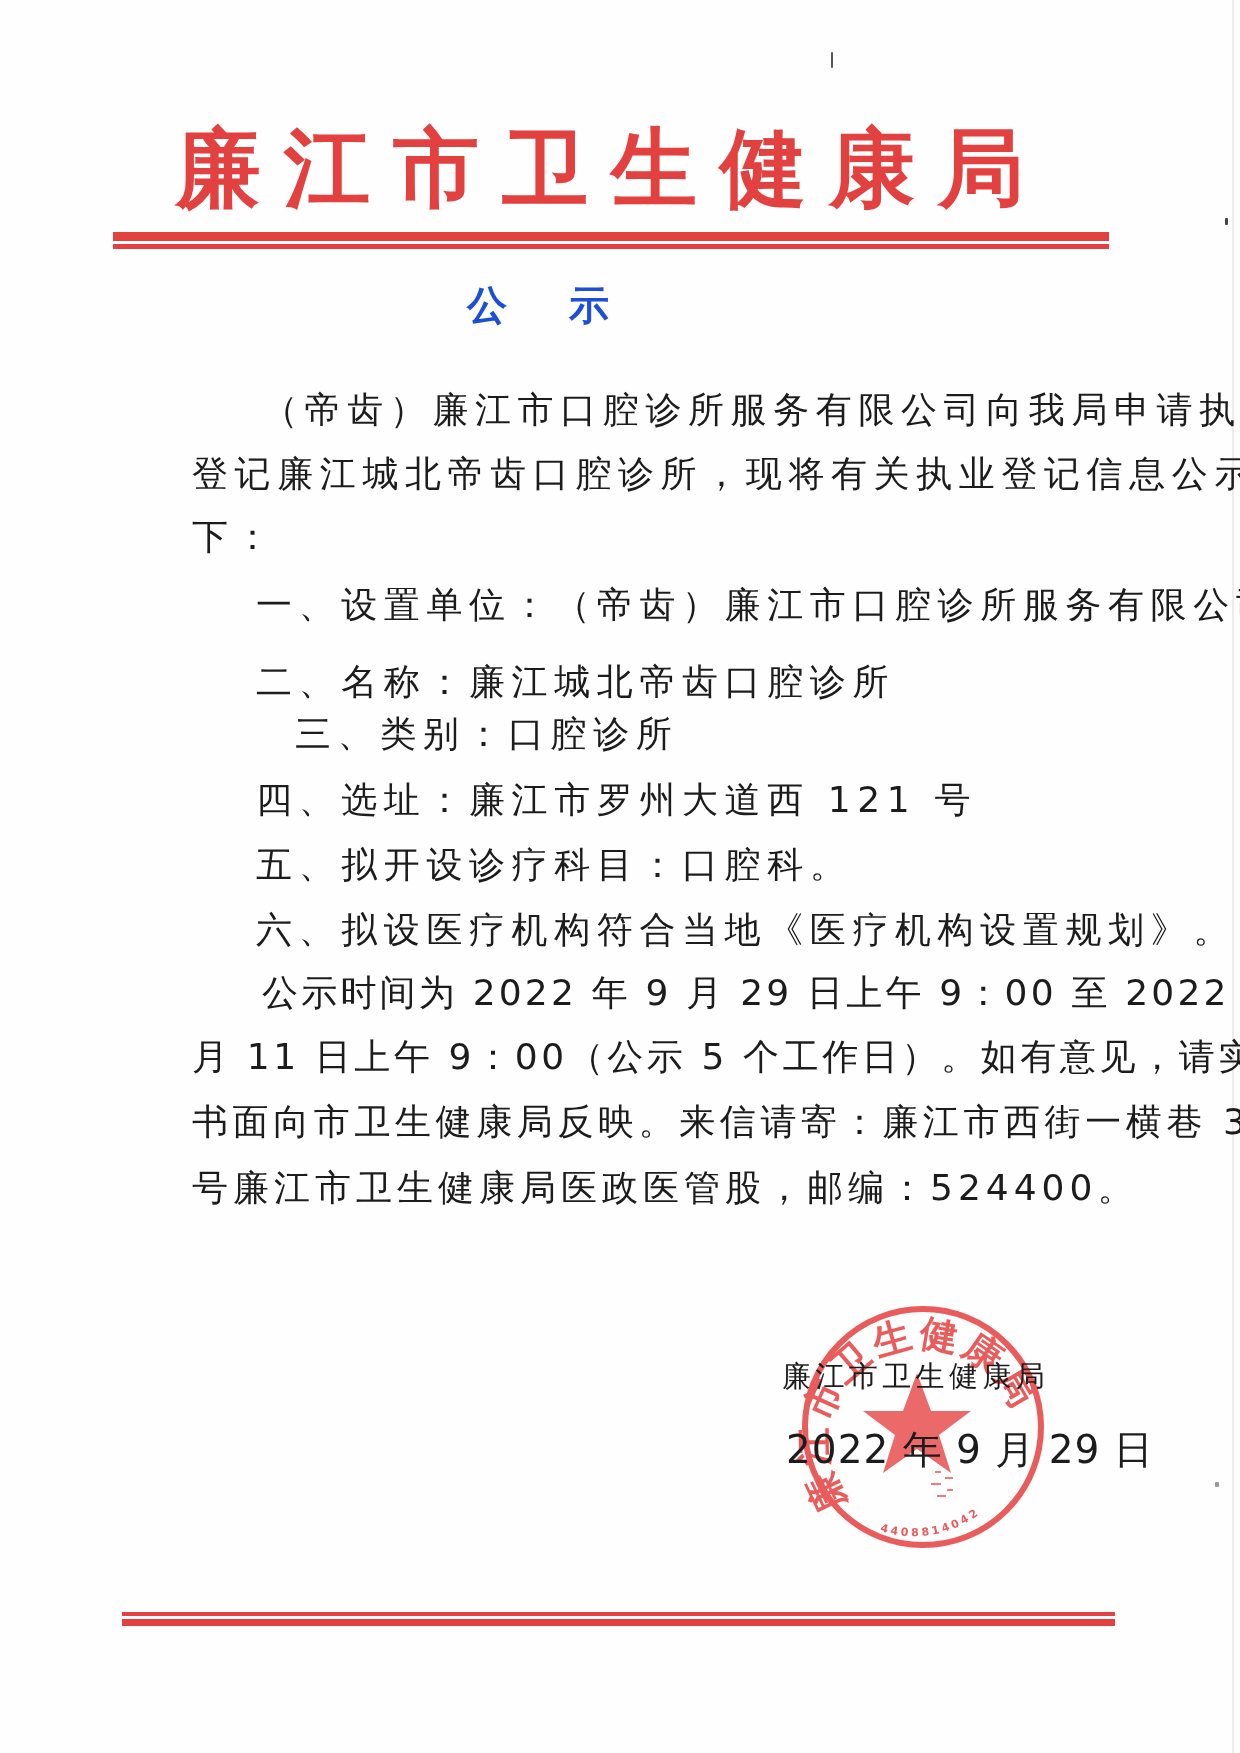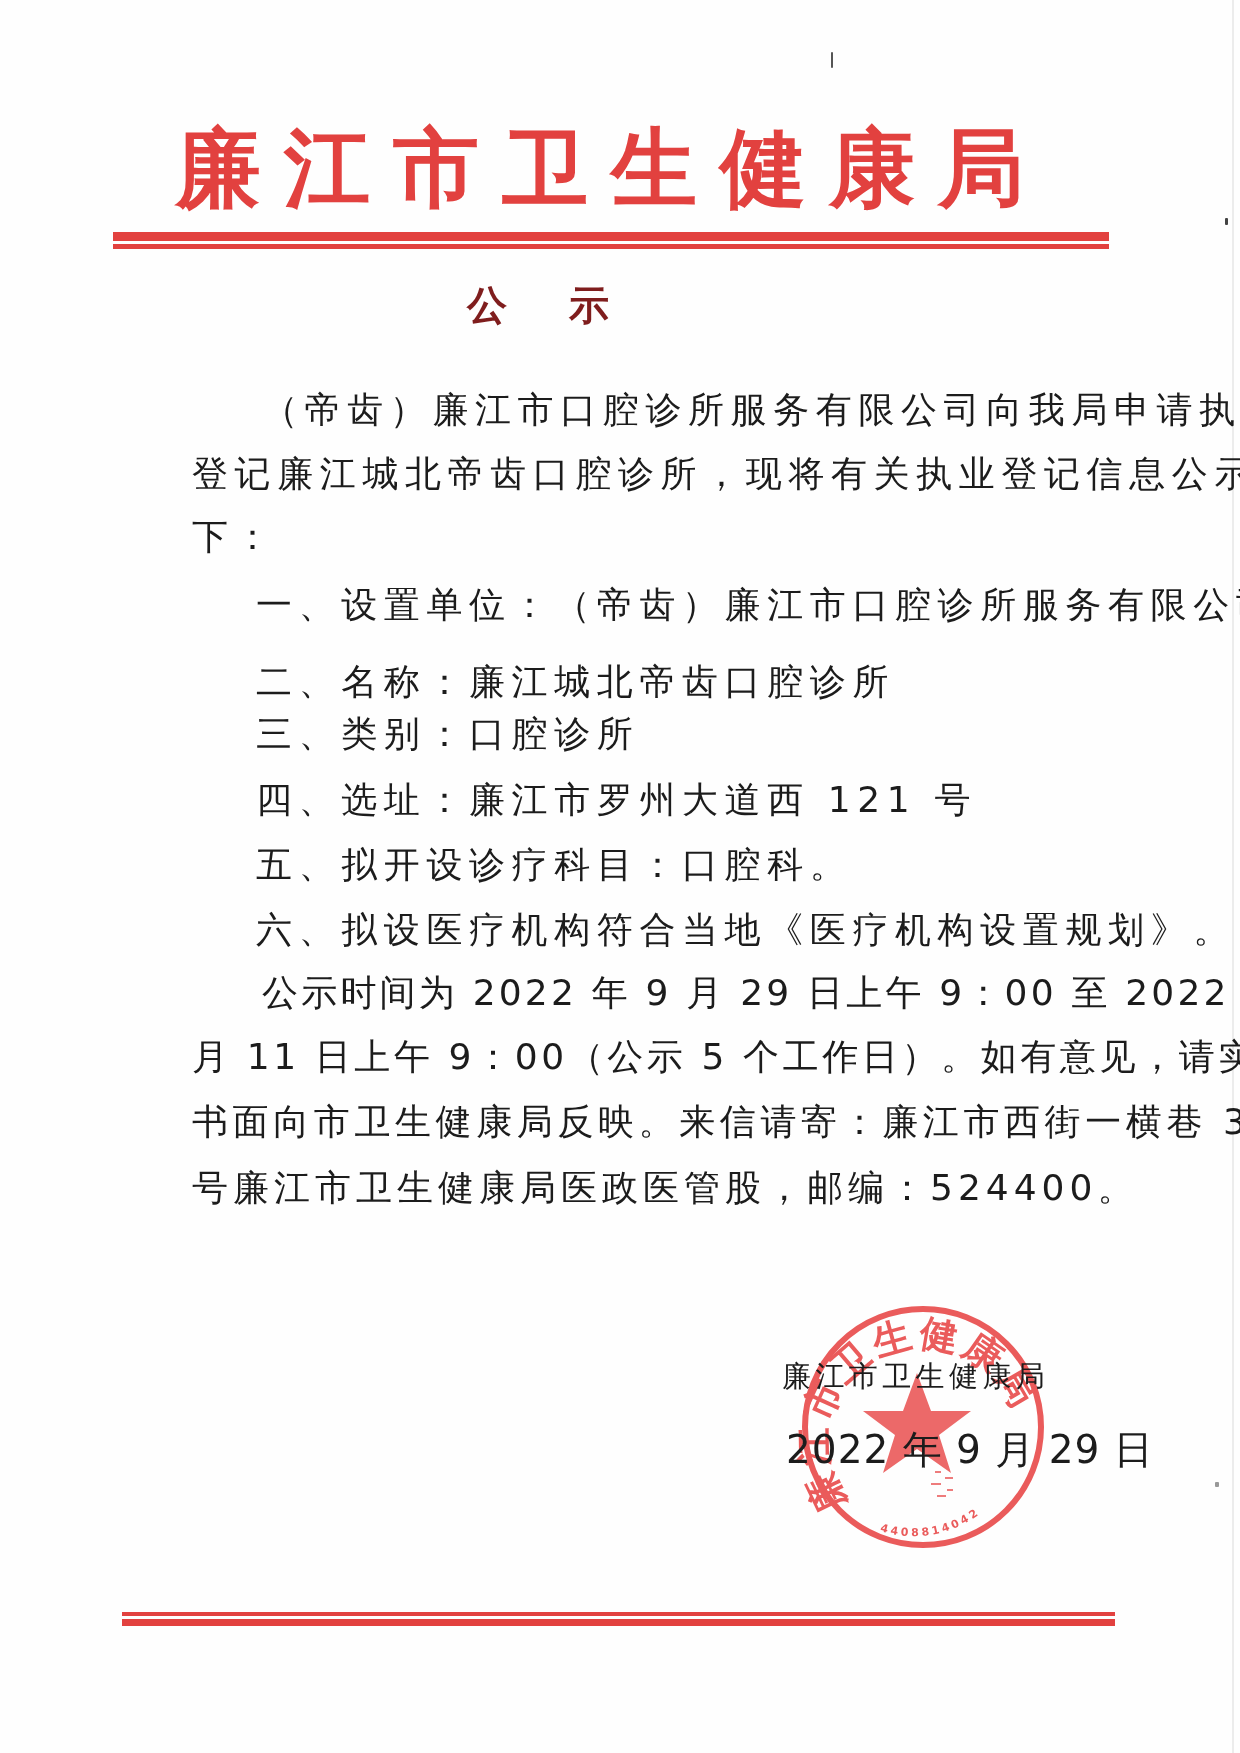--- a/index.html
+++ b/index.html
@@ -8,21 +8,21 @@
   .scan-edge { position: absolute; left: 1232px; top: 0; width: 2px; height: 1753px; background: #ececec; }
   .speck { position: absolute; background: #444; border-radius: 1px; }
 
   .masthead { position: absolute; left: 113px; top: 118px; width: 996px; height: 100px;
     text-align: center; color: #e2413f; font-family: "DejaVu Serif", "Liberation Serif", serif;
     font-weight: bold; font-size: 86px; line-height: 100px; letter-spacing: 23px; white-space: nowrap; }
   .rule { position: absolute; background: #e2413f; }
 
   .heading { position: absolute; left: 0; top: 280px; width: 1076px; text-align: center;
     font-family: "DejaVu Sans", "Liberation Sans", sans-serif; font-weight: bold;
-    font-size: 40px; line-height: 50px; color: #7f1d1d; letter-spacing: 62px; text-indent: 62px; }
+    font-size: 40px; line-height: 50px; color: #1d4ed8; letter-spacing: 62px; text-indent: 62px; }
 
   .line { position: absolute; left: 192px; width: 880px; white-space: nowrap;
     font-family: "DejaVu Sans", "Liberation Sans", sans-serif; font-size: 36px; line-height: 44px;
     color: #1c1c1c; letter-spacing: 6.6px; }
   .indent { left: 262px; }
   .item { left: 256px; }
 
   .sign { position: absolute; white-space: nowrap; font-family: "DejaVu Sans", "Liberation Sans", sans-serif;
     color: #1c1c1c; z-index: 3; }
   .sign-org { left: 782px; top: 1356px; font-size: 29px; line-height: 40px; letter-spacing: 4.4px; }
@@ -44,21 +44,21 @@
   <div class="rule" style="left:113px;top:244px;width:996px;height:5px;"></div>
 
   <div class="heading">公示</div>
 
   <div class="line indent" style="top:388px;">（帝齿）廉江市口腔诊所服务有限公司向我局申请执业</div>
   <div class="line" style="top:452px;">登记廉江城北帝齿口腔诊所，现将有关执业登记信息公示如</div>
   <div class="line" style="top:515px;">下：</div>
 
   <div class="line item" style="top:583px;">一、设置单位：（帝齿）廉江市口腔诊所服务有限公司</div>
   <div class="line item" style="top:648px;margin-top:12px;">二、名称：廉江城北帝齿口腔诊所</div>
-  <div class="line item" style="top:712px;">三、类别：口腔诊所</div>
+  <div class="line item" style="top:712px;margin-left:39px;">三、类别：口腔诊所</div>
   <div class="line item" style="top:778px;">四、选址：廉江市罗州大道西 121 号</div>
   <div class="line item" style="top:908px;">六、拟设医疗机构符合当地《医疗机构设置规划》。</div>
   <div class="line item" style="top:843px;">五、拟开设诊疗科目：口腔科。</div>
 
   <div class="line indent" style="top:971px;letter-spacing:3.2px;">公示时间为 2022 年 9 月 29 日上午 9：00 至 2022 年 10</div>
   <div class="line" style="top:1035px;letter-spacing:3.6px;">月 11 日上午 9：00（公示 5 个工作日）。如有意见，请实名</div>
   <div class="line" style="top:1100px;letter-spacing:4.6px;">书面向市卫生健康局反映。来信请寄：廉江市西街一横巷 30</div>
   <div class="line" style="top:1166px;letter-spacing:5px;">号廉江市卫生健康局医政医管股，邮编：524400。</div>
 
   <svg class="stamp" viewBox="0 0 256 256" xmlns="http://www.w3.org/2000/svg">

